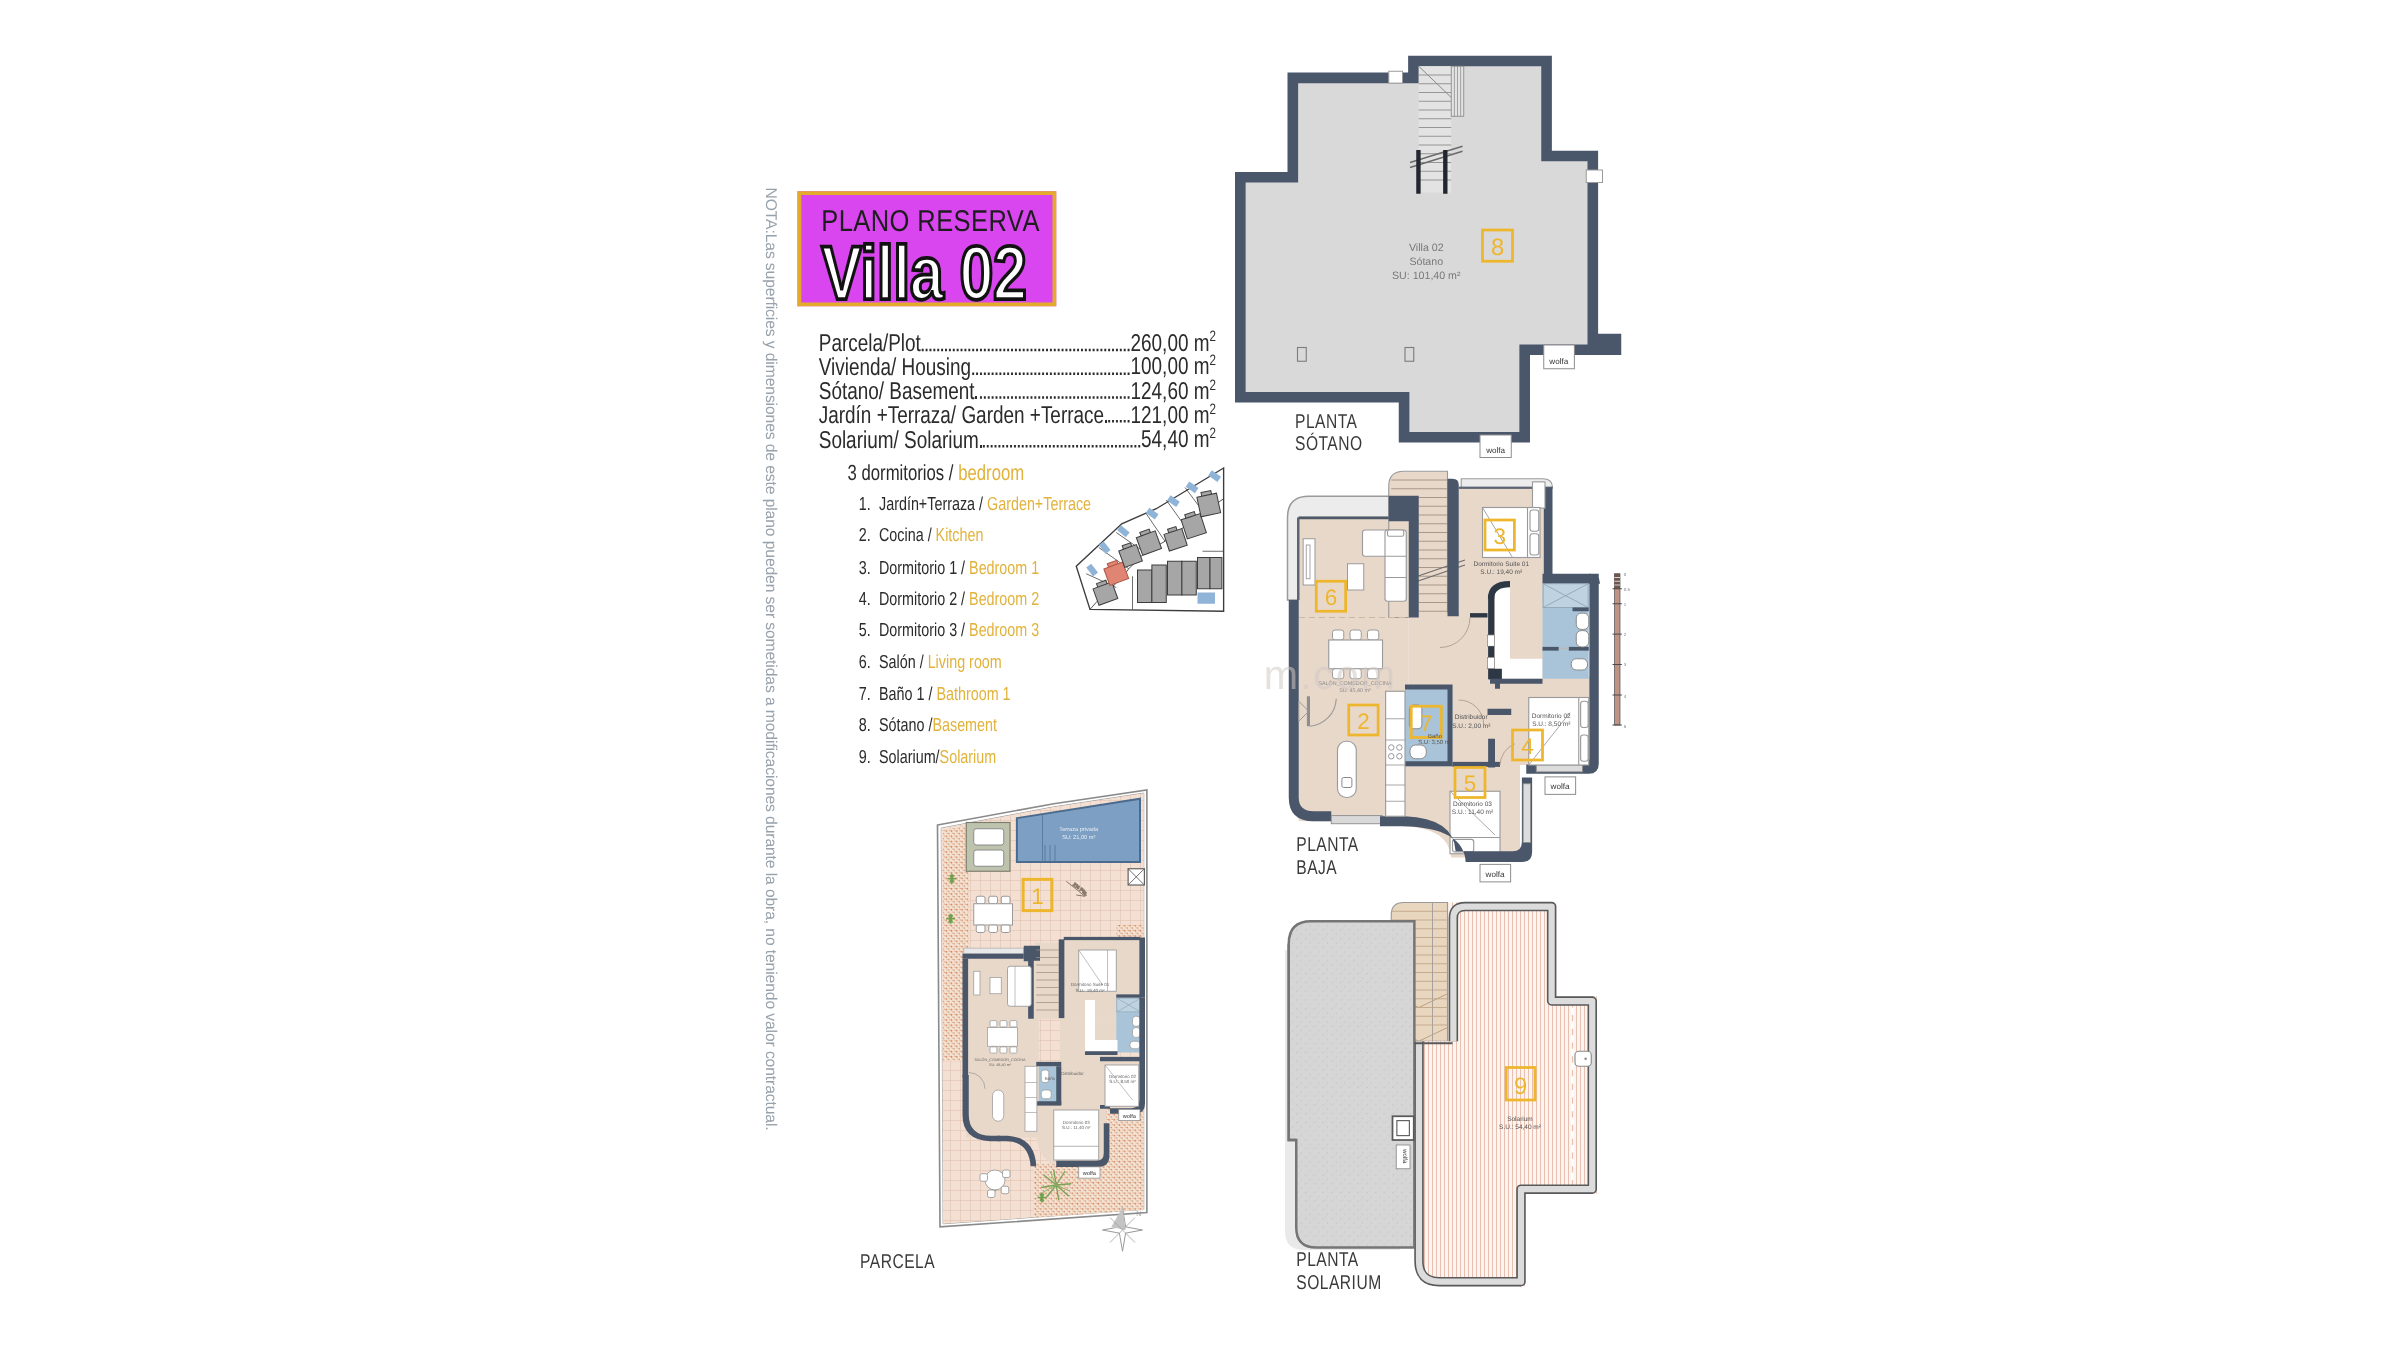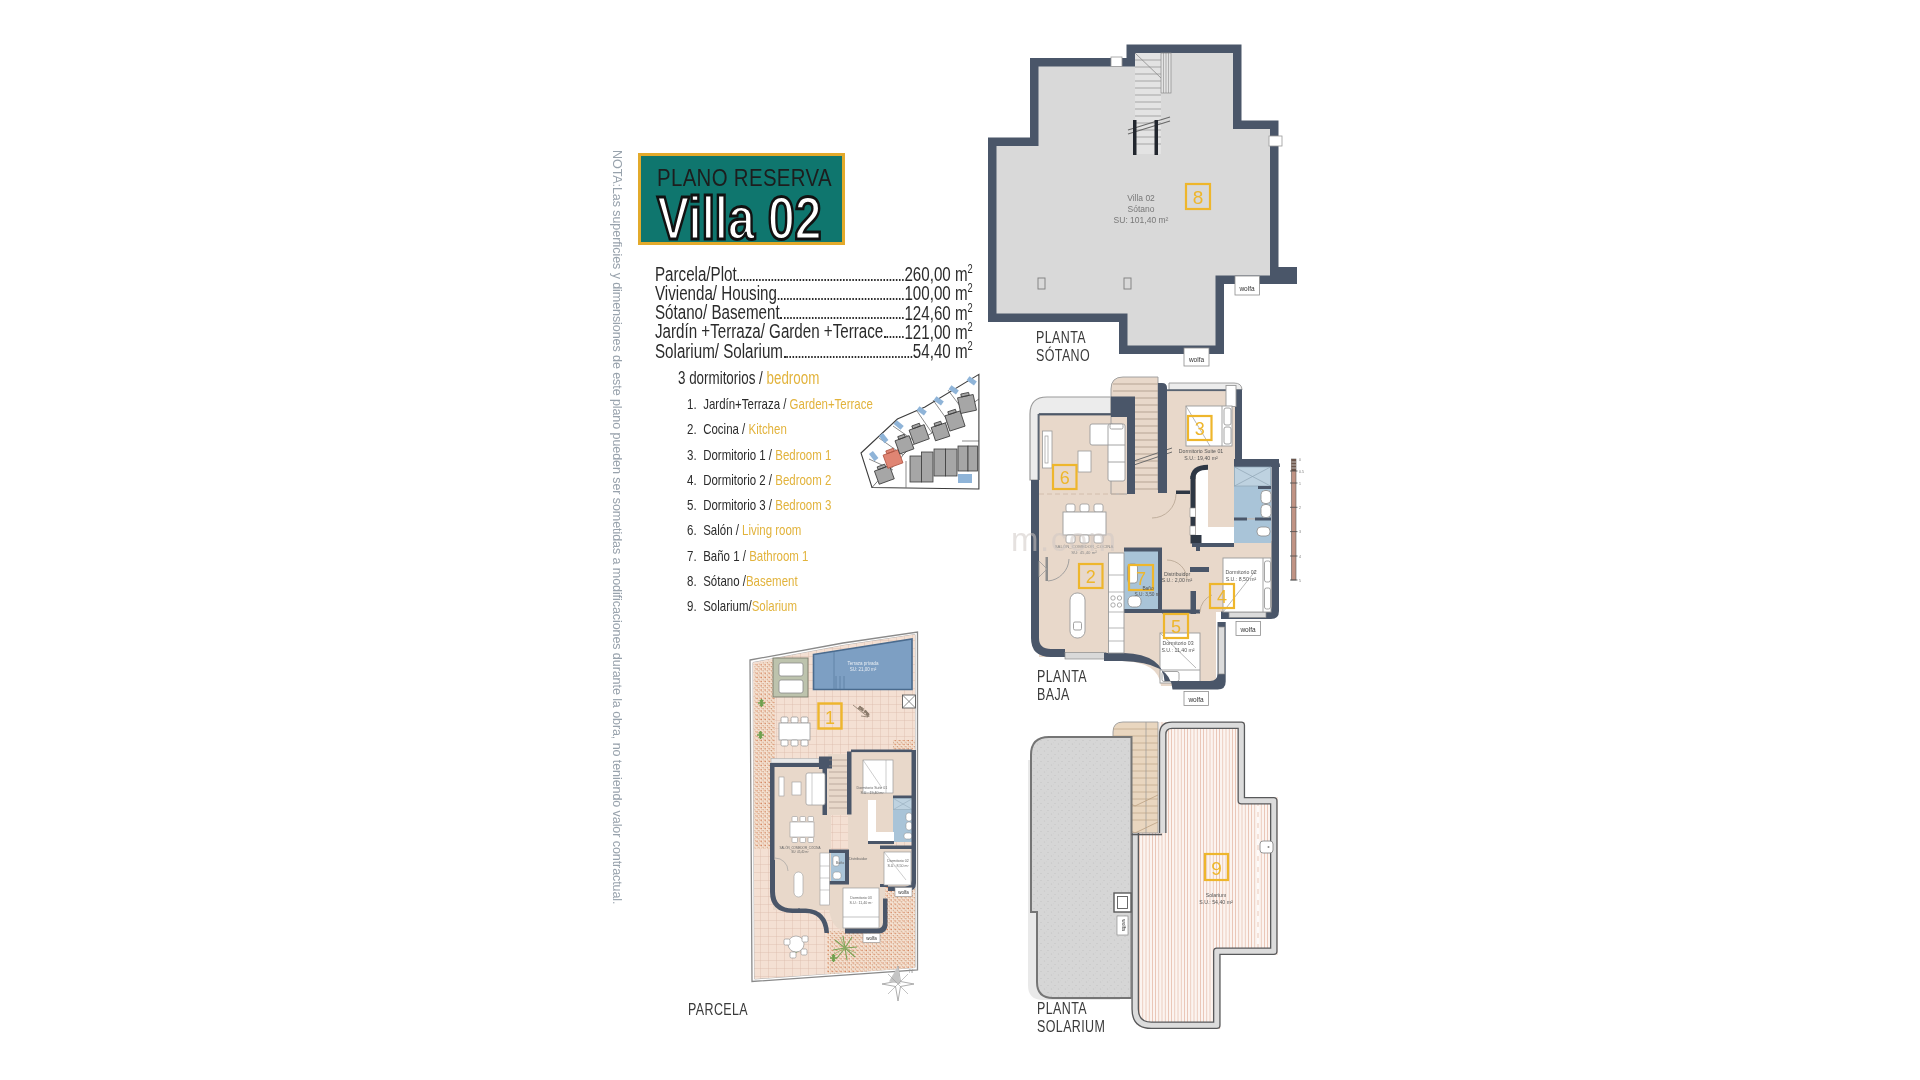--- a/index.html
+++ b/index.html
@@ -3,21 +3,21 @@
 <meta charset="utf-8">
 <style>
   html,body{margin:0;padding:0;background:#ffffff;}
   .page{position:relative;width:1920px;height:1080px;overflow:hidden;background:#ffffff;
         font-family:"Liberation Sans", sans-serif;}
   svg{position:absolute;left:0;top:0;}
   .nota{position:absolute;left:606px;top:150px;width:18px;height:910px;
         writing-mode:vertical-rl;color:#98a2ac;font-size:12.5px;letter-spacing:-0.1px;white-space:nowrap;
         transform:scale(1,1.005);transform-origin:top left;}
   .titlebox{position:absolute;left:638px;top:153px;width:201px;height:86px;
-        border:3.5px solid #e3aa2b;background:#0f766e;}
+        border:3.5px solid #e3aa2b;background:#d946ef;}
   .t1{position:absolute;left:16px;top:8px;font-size:24px;color:#1d1d1d;letter-spacing:0.4px;white-space:nowrap;transform:scaleX(0.85);transform-origin:left;}
   .t2{position:absolute;left:16px;top:27px;font-size:61px;font-weight:700;color:#ffffff;
       -webkit-text-stroke:3px #111111;letter-spacing:-0.5px;white-space:nowrap;transform:scaleX(0.8);transform-origin:left;}
   .areas{position:absolute;left:655px;top:262px;width:409px;font-size:19.5px;color:#2b2b2b;transform:scaleX(0.777);transform-origin:left;}
   .arow{display:flex;align-items:baseline;height:19.3px;white-space:nowrap;}
   .alabel{flex:none;}
   .adots{flex:1;border-bottom:2.2px dotted #2b2b2b;margin:0 1px 3px 1px;min-width:8px;}
   .aval{flex:none;}
   sup{font-size:12px;}
   .leghead{position:absolute;left:678px;top:368px;font-size:17.5px;color:#2b2b2b;white-space:nowrap;transform:scaleX(0.765);transform-origin:left;}

